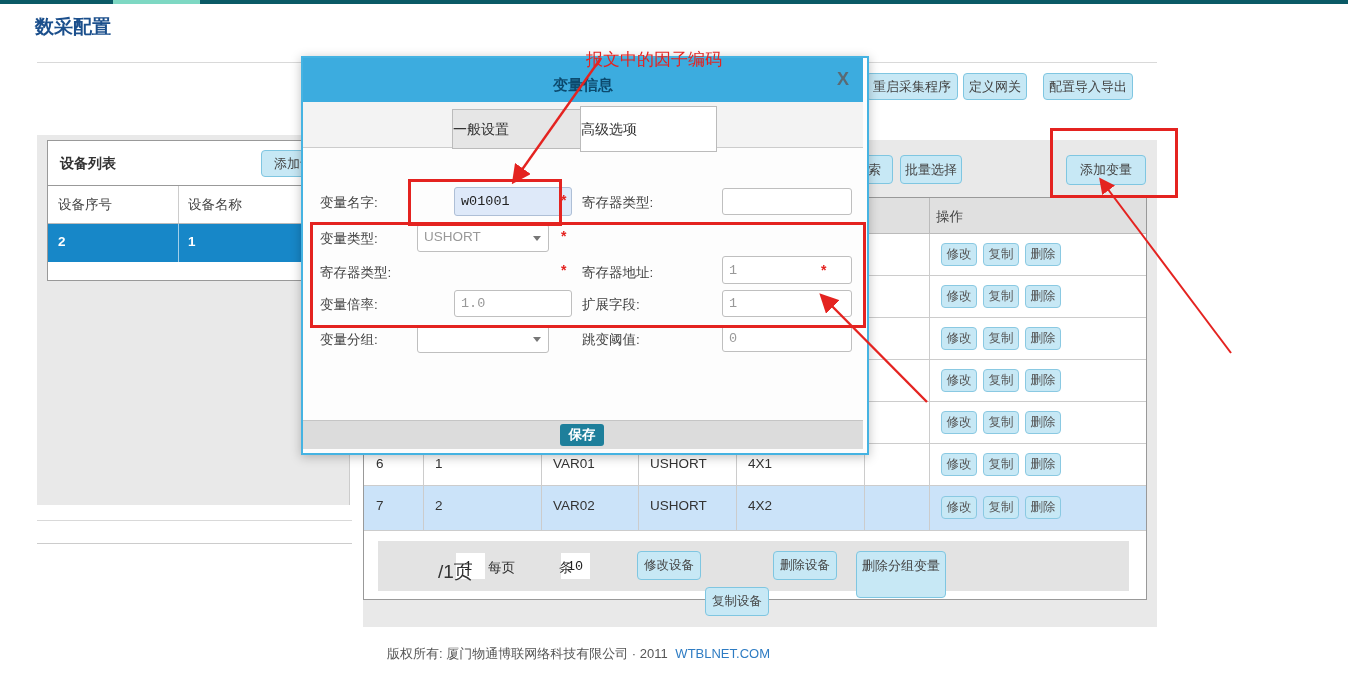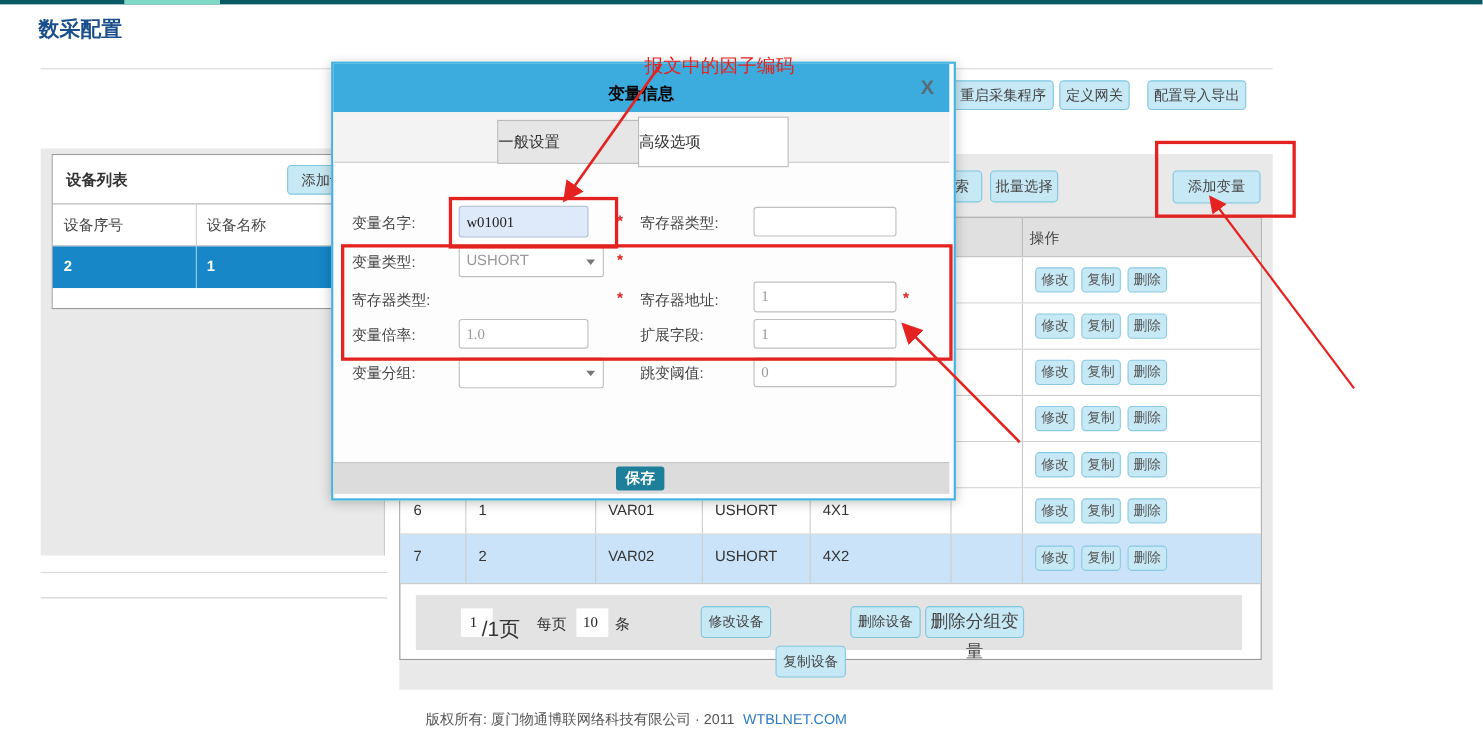--- a/index.html
+++ b/index.html
@@ -11,21 +11,21 @@
           font-size:12.5px;line-height:21px;width:36px;height:23px;text-align:center;cursor:pointer;box-sizing:border-box;}
   .panel{background:#fff;border:1px solid #999;}
   .gray-block{background:#e9e9e9;}
   .hline{height:1px;background:#d9d9d9;}
   .thead{background:#e0e0e0;border-bottom:1px solid #bbb;color:#444;font-size:13.5px;}
   .vrow{border-bottom:1px solid #ccc;font-size:13.5px;color:#333;background:#fff;}
   .vrow.hl{background:#cbe3f9;}
   .vdiv{position:absolute;top:0;bottom:0;width:1px;background:#ccc;}
   .cellv{position:absolute;top:12px;}
   .inp{border:1px solid #bfbfbf;border-radius:3px;background:#fff;font-size:13.5px;color:#222;
-       padding:0 6px;box-sizing:border-box;font-family:Liberation Serif, serif;}
+       padding:0 6px;box-sizing:border-box;font-family:Liberation Mono, monospace;margin-left:37px;}
   .inp.dim{color:#999;}
   .selbox{border:1px solid #bfbfbf;border-radius:3px;background:#fff;color:#999;font-size:13.5px;
           padding:0 6px;position:absolute;line-height:24px;cursor:pointer;}
   .chev{position:absolute;right:7px;top:50%;margin-top:-2px;width:0;height:0;
         border-left:4px solid transparent;border-right:4px solid transparent;border-top:5px solid #777;}
   .flabel{position:absolute;font-size:13.5px;color:#444;}
   .req{position:absolute;color:#e42320;font-weight:bold;font-size:14px;}
   .redbox{position:absolute;border:3px solid #e42320;z-index:40;pointer-events:none;}
   .rednote{position:absolute;color:#e42320;font-size:17px;z-index:40;white-space:nowrap;}
   .modal{position:absolute;left:301px;top:56px;width:564px;height:395px;background:#fdfdfd;
@@ -197,33 +197,33 @@
 
     <div class="abs" style="left:14px;top:343px;width:751px;height:50px;background:#e3e3e3;">
       <input class="abs inp" style="left: 41px; top: 12px; width: 29px; height: 26px; border: none; border-radius: 0px; text-align: left; padding-left: 8px;" value="1">
       <span class="abs" style="left:60px;top:18px;font-size:19px;color:#333;">/1页</span>
       <span class="abs" style="left:110px;top:18px;font-size:13.5px;color:#333;">每页</span>
       <input class="abs inp" style="left: 146px; top: 12px; width: 29px; height: 26px; border: none; border-radius: 0px; padding-left: 6px;" value="10">
       <span class="abs" style="left:181px;top:18px;font-size:13.5px;color:#333;">条</span>
       <span class="abs btn-lite" style="left:259px;top:10px;width:64px;height:29px;font-size:12.5px;line-height:27px;">修改设备</span>
       <span class="abs btn-lite" style="left:327px;top:10px;width:64px;height:29px;font-size:12.5px;line-height:27px;margin-top:36px;">复制设备</span>
       <span class="abs btn-lite" style="left:395px;top:10px;width:64px;height:29px;font-size:12.5px;line-height:27px;">删除设备</span>
-      <span class="abs btn-lite" style="left:463px;top:10px;width:90px;height:29px;font-size:16px;line-height:27px;">删除分组变量</span>
+      <span class="abs btn-lite" style="left:478px;top:10px;width:90px;height:47px;font-size:13px;line-height:27px;">删除分组变量</span>
     </div>
   </div>
 
   <div class="abs" style="left:387px;top:645px;font-size:13px;color:#555;">
     <span>版权所有: 厦门物通博联网络科技有限公司 · 2011</span>
     <a style="color:#2e7cc3;text-decoration:none;margin-left:4px;cursor:pointer;">WTBLNET.COM</a>
   </div>
 
   <div class="modal">
 
     <div class="abs" style="left:0;top:0;width:560px;height:44px;background:#3cacdf;">
-      <span class="abs" style="left:0;top:18px;width:560px;text-align:center;color:#000000;font-weight:bold;font-size:15px;">变量信息</span>
+      <span class="abs" style="left:0;top:18px;width:560px;text-align:center;color:#0c4a6e;font-weight:bold;font-size:15px;">变量信息</span>
       <span class="abs" style="right:14px;top:11px;color:#5a6a74;font-weight:bold;font-size:18px;cursor:pointer;">X</span>
     </div>
 
     <div class="abs" style="left:0;top:44px;width:560px;height:46px;background:#f3f3f3;border-bottom:1px solid #ccc;"></div>
     <div class="tab" style="left:149px;top:51px;width:127px;height:38px;line-height:38px;background:#e6e6e6;">一般设置</div>
     <div class="tab" style="left:277px;top:48px;width:135px;height:44px;line-height:44px;background:#fff;">高级选项</div>
 
     <span class="flabel" style="left:17px;top:136px;">变量名字:</span>
     <input class="abs inp" style="left: 114px; top: 129px; width: 118px; height: 29px; background: rgb(222, 233, 249); border-color: rgb(174, 191, 214);" value="w01001">
     <span class="req" style="left:258px;top:134px;">*</span>

